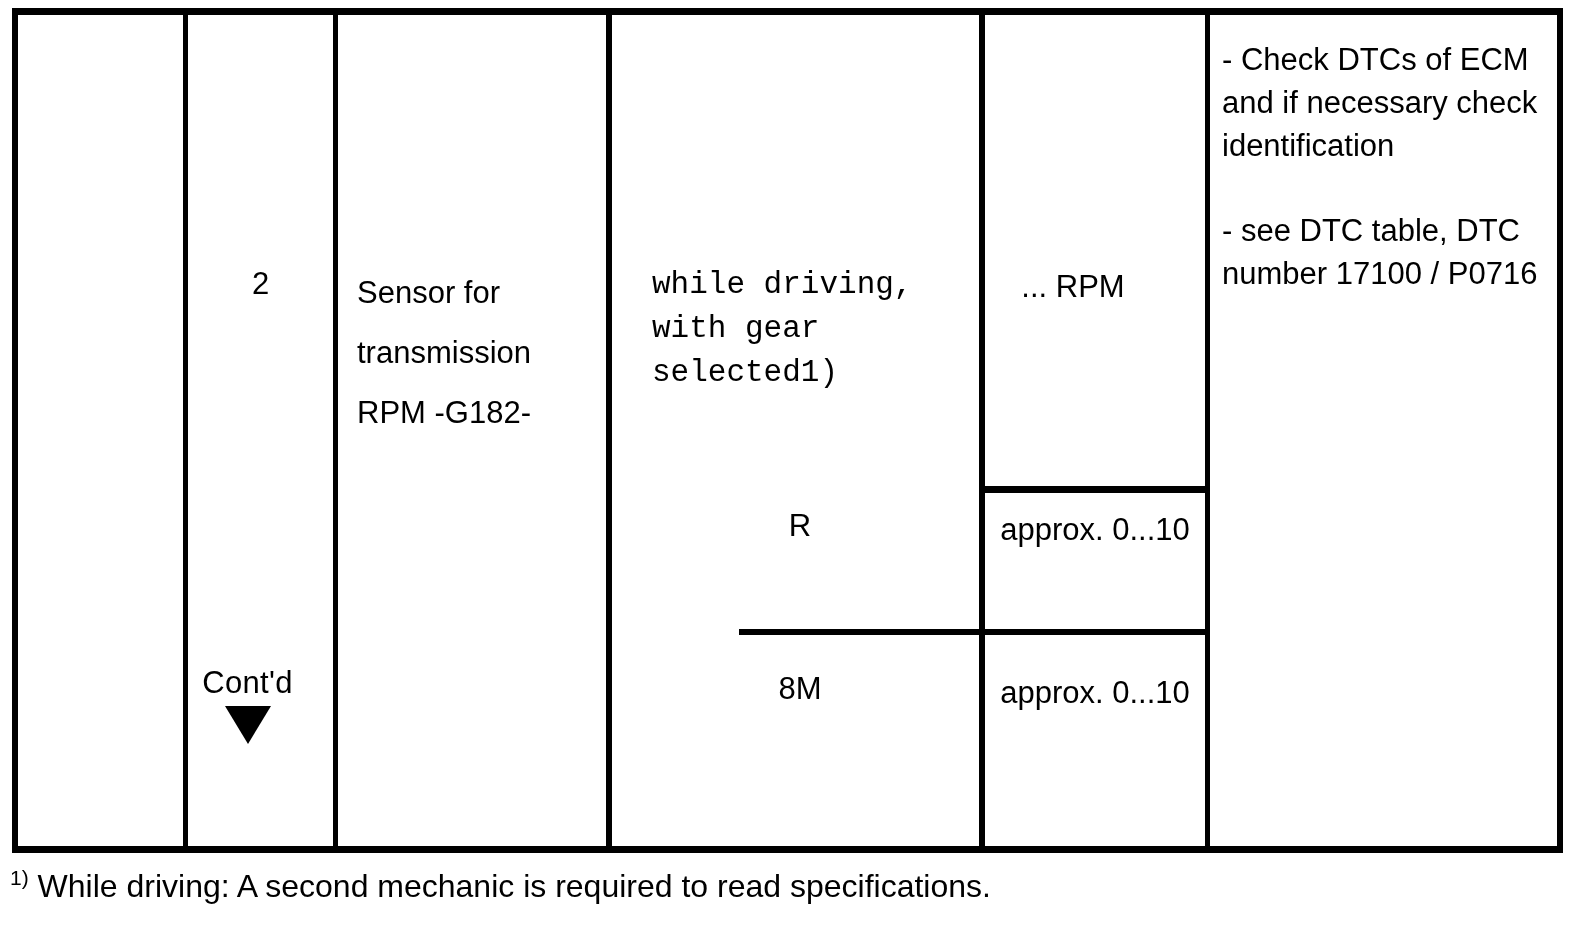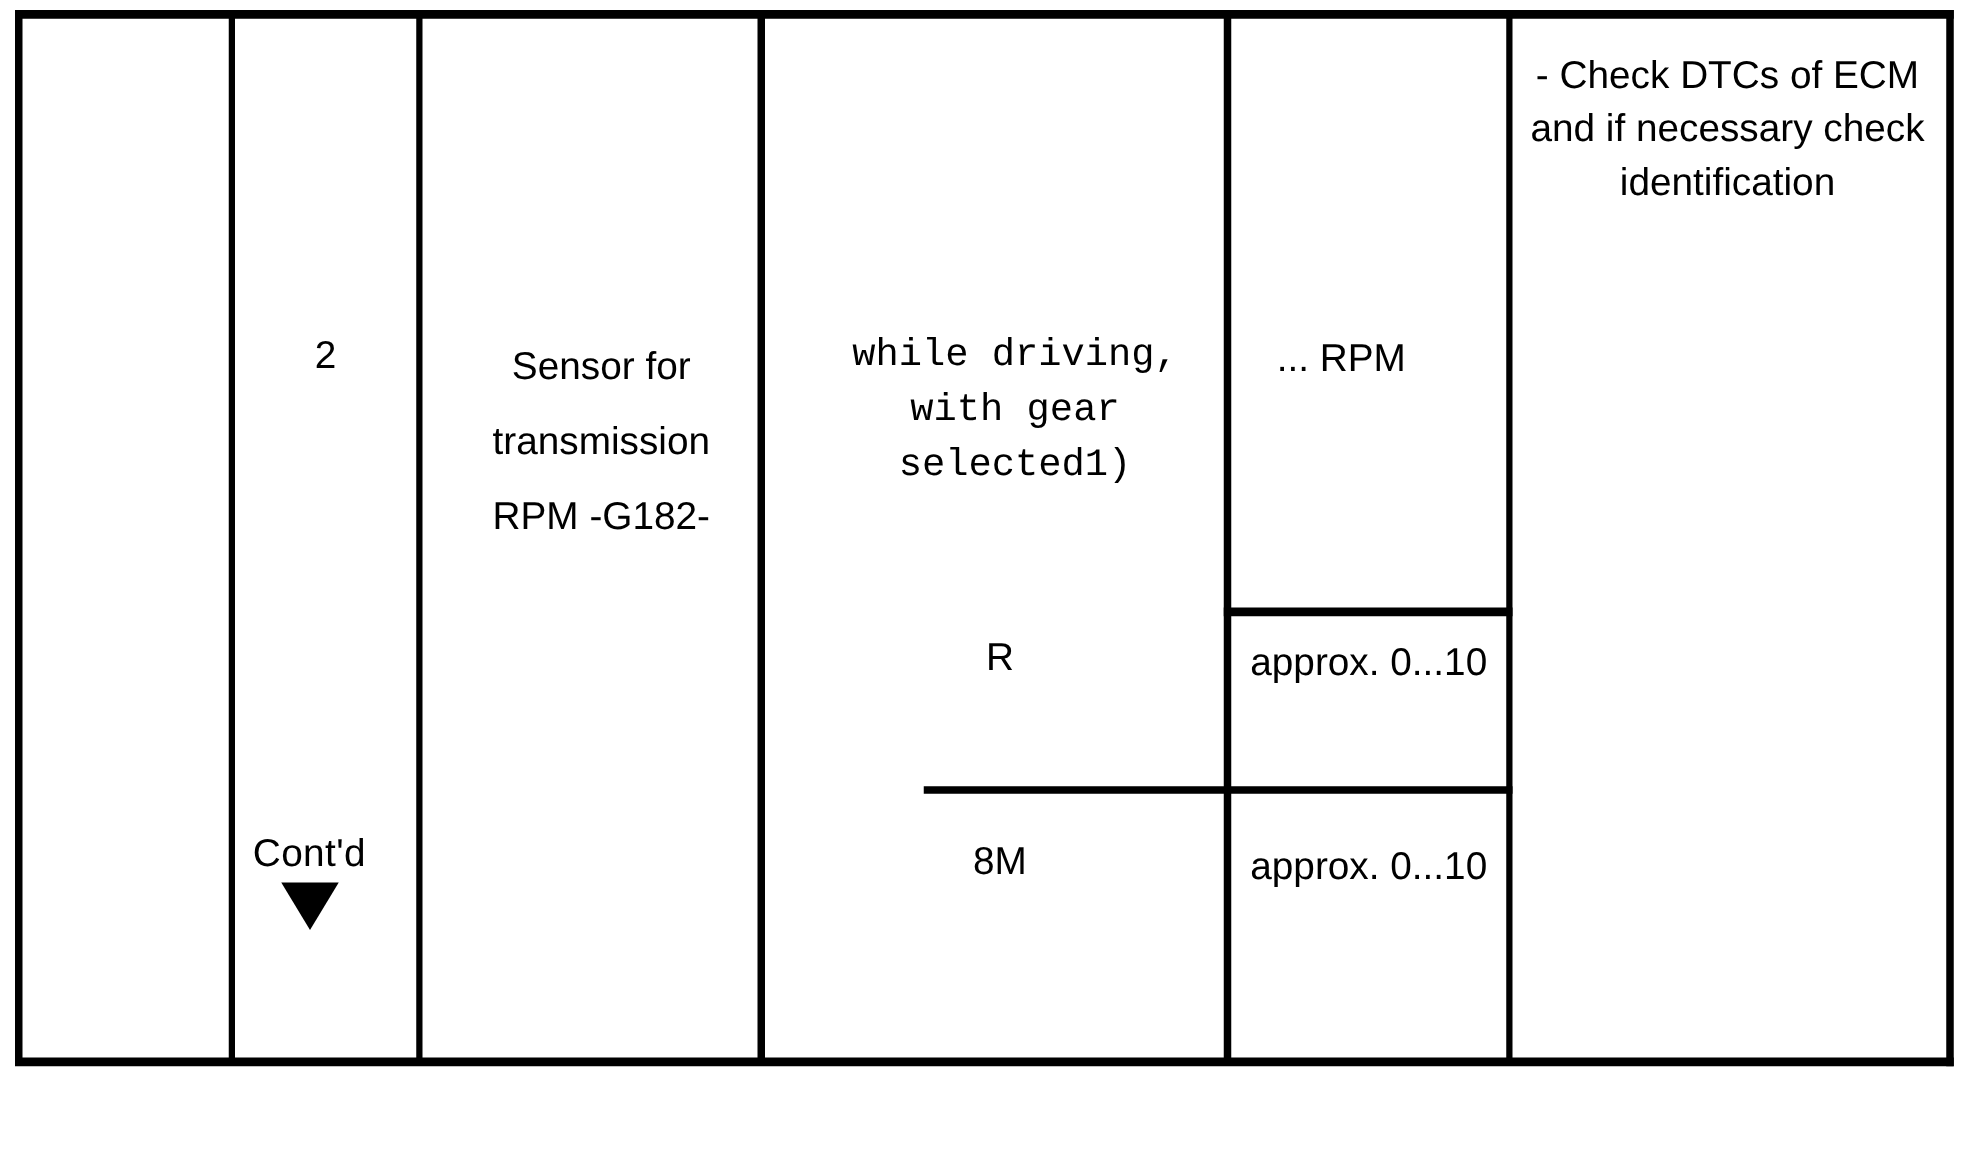--- a/index.html
+++ b/index.html
@@ -57,21 +57,21 @@
 
   
   .cell {
     position: absolute;
     box-sizing: border-box;
     font-size: 31px;
     line-height: 41px;
     color: #000000;
   }
   .cell.center { text-align: center; }
-  .cell.left   { text-align: center; }
+  .cell.left   { text-align: left; }
 
   
   .cell-step-number {
     left: 176px;
     top: 255px;
     width: 145px;
   }
   .cell-contd {
     left: 176px;
     top: 656px;
@@ -203,18 +203,22 @@
 
     <div class="cell center cell-spec-rpm">... RPM</div>
 
     <div class="cell center cell-spec-r">approx. 0...10</div>
 
     <div class="cell center cell-spec-1m">approx. 0...10</div>
 
     <div class="cell left cell-remedy">
       <div class="remedy-block">- Check DTCs of ECM and if necessary check identification</div>
       <div class="remedy-gap"></div>
+      <div class="remedy-block">- see DTC table, DTC number 17100 / P0716</div>
     </div>
 
   </div>
 
+  <div class="footnote">
+    <sup>1)</sup><span> While driving: A second mechanic is required to read specifications.</span>
+  </div>
 
 </div>
 
 </body></html>

